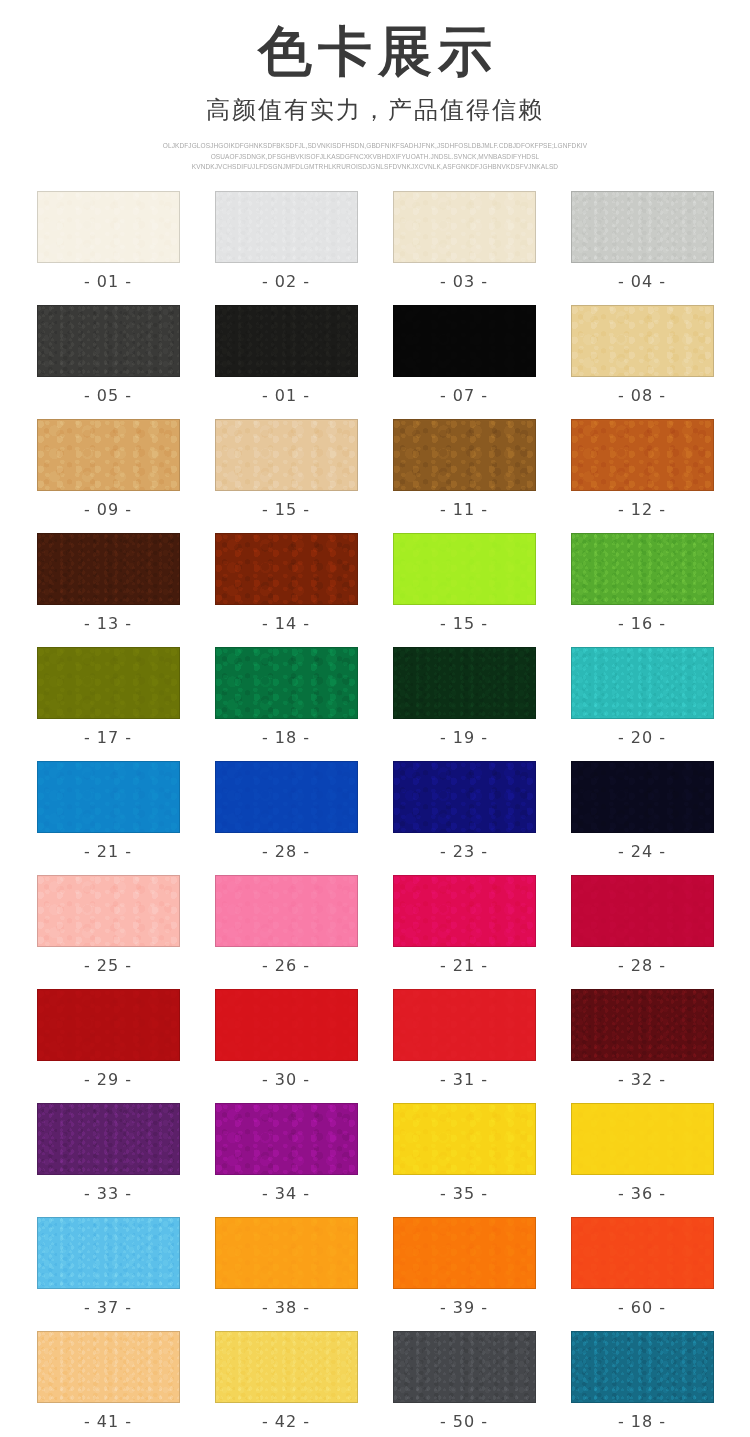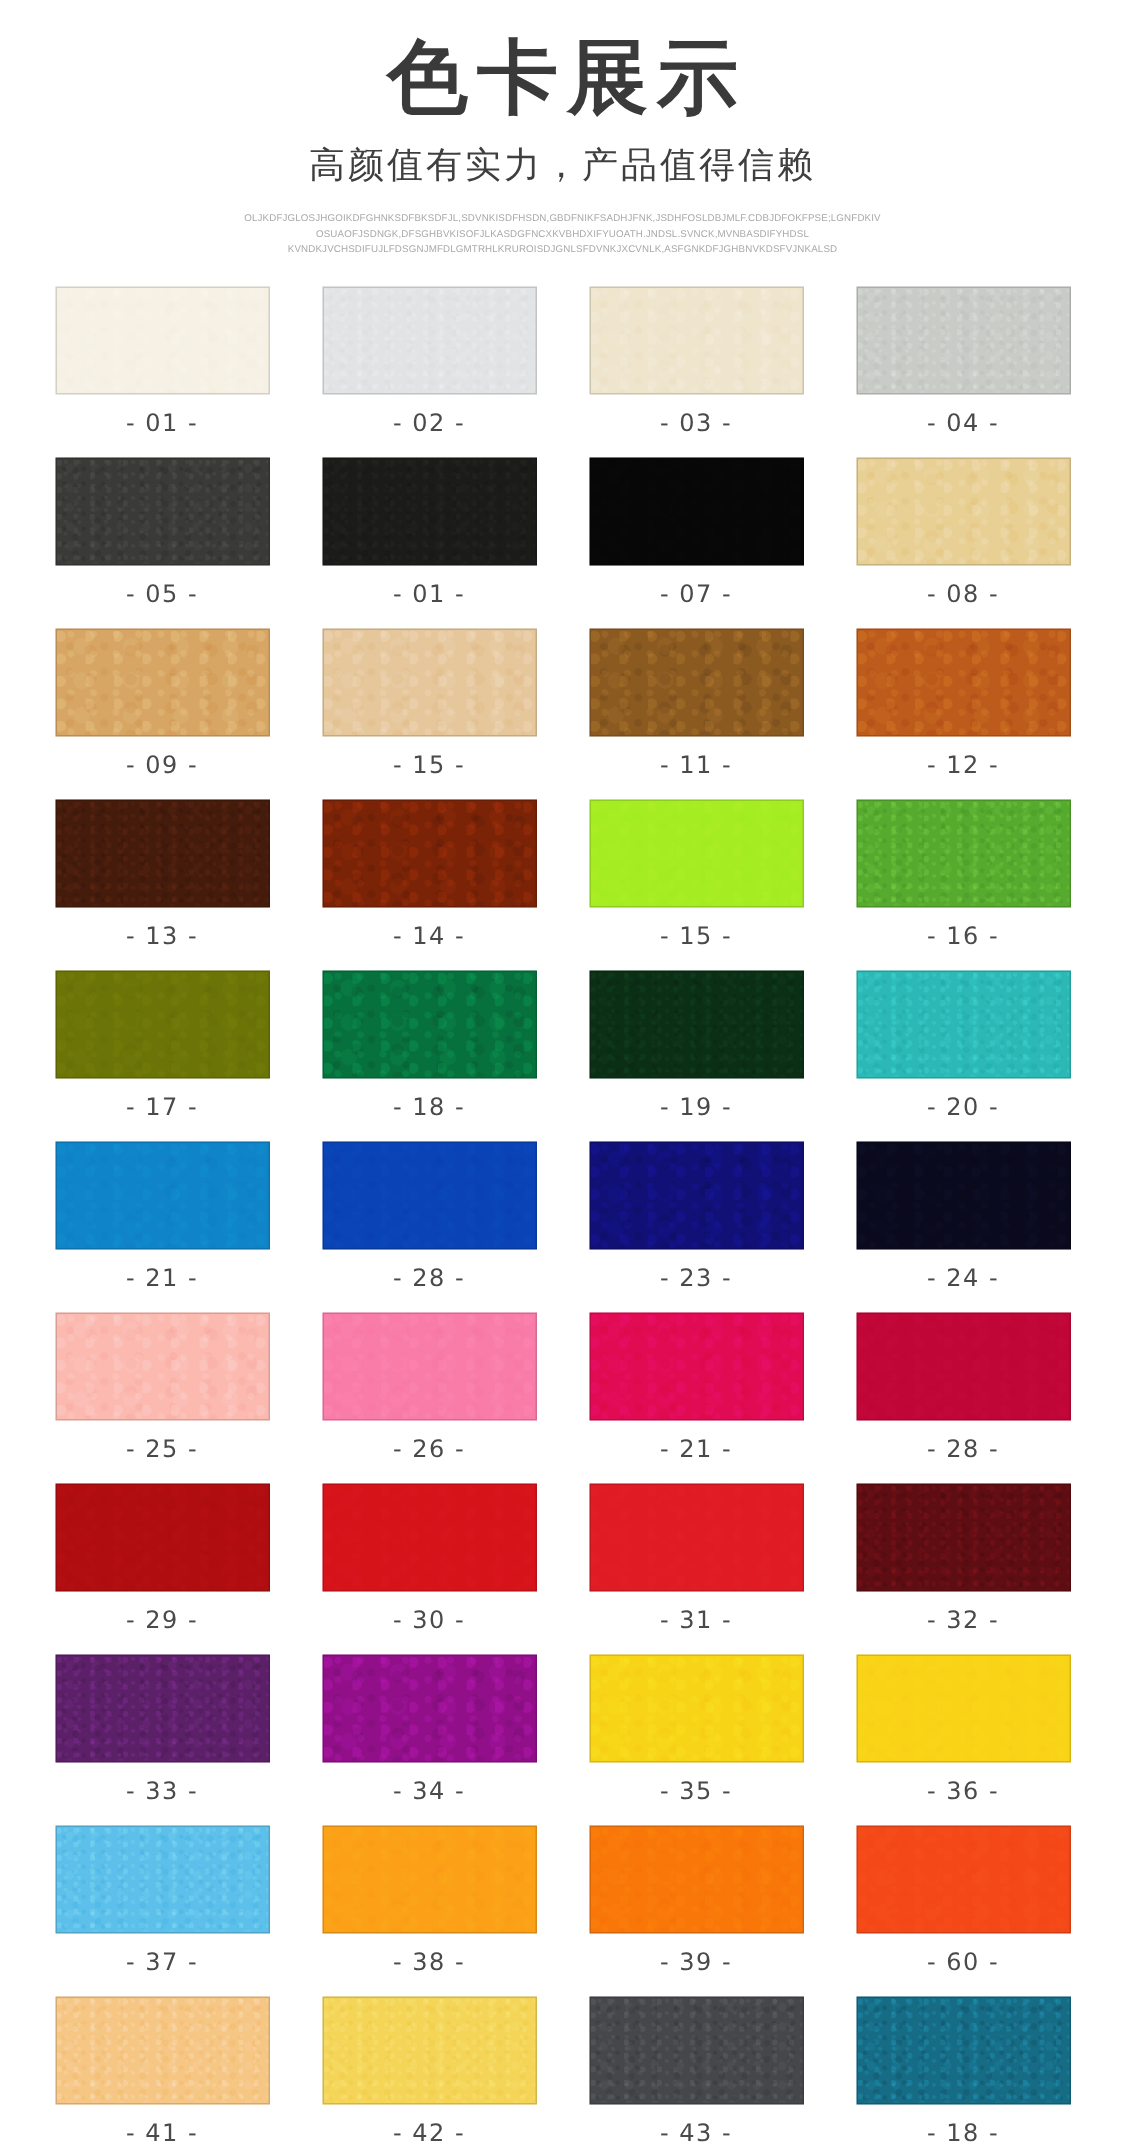--- a/index.html
+++ b/index.html
@@ -289,19 +289,19 @@
     <div class="swatch-cell">
       <div class="swatch-chip heather" style="background-color: rgb(246, 198, 132);"></div>
       <div class="swatch-label">- 41 -</div>
     </div>
     <div class="swatch-cell">
       <div class="swatch-chip heather" style="background-color: rgb(244, 213, 88);"></div>
       <div class="swatch-label">- 42 -</div>
     </div>
     <div class="swatch-cell">
       <div class="swatch-chip heather" style="background-color: rgb(69, 71, 75);"></div>
-      <div class="swatch-label">- 43 -</div>
+      <div class="swatch-label">- 50 -</div>
     </div>
     <div class="swatch-cell">
       <div class="swatch-chip heather" style="background-color: rgb(22, 107, 133);"></div>
       <div class="swatch-label">- 18 -</div>
     </div>
   </div>
 
 </body></html>

